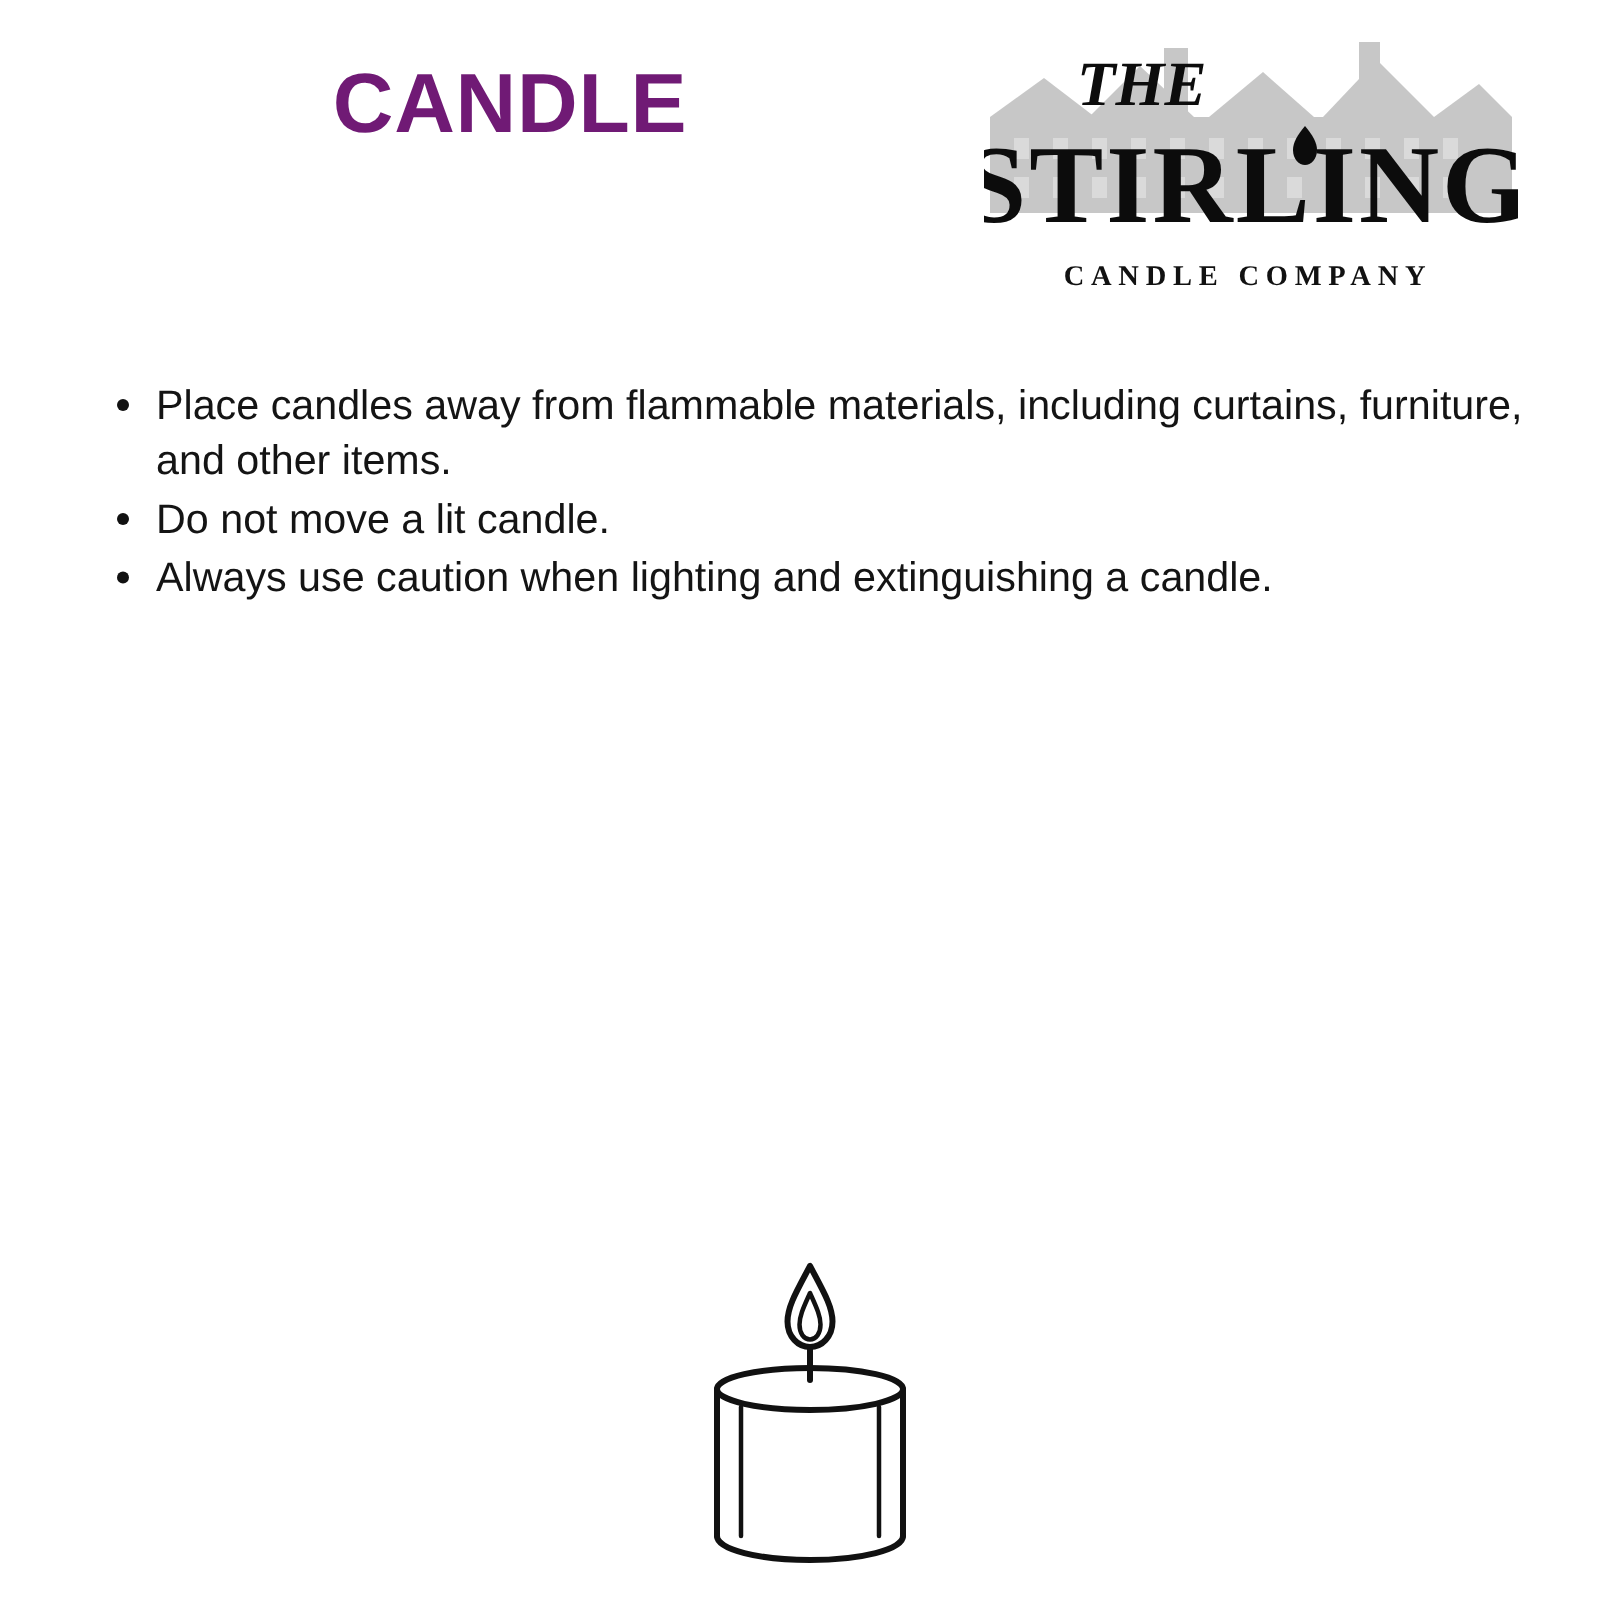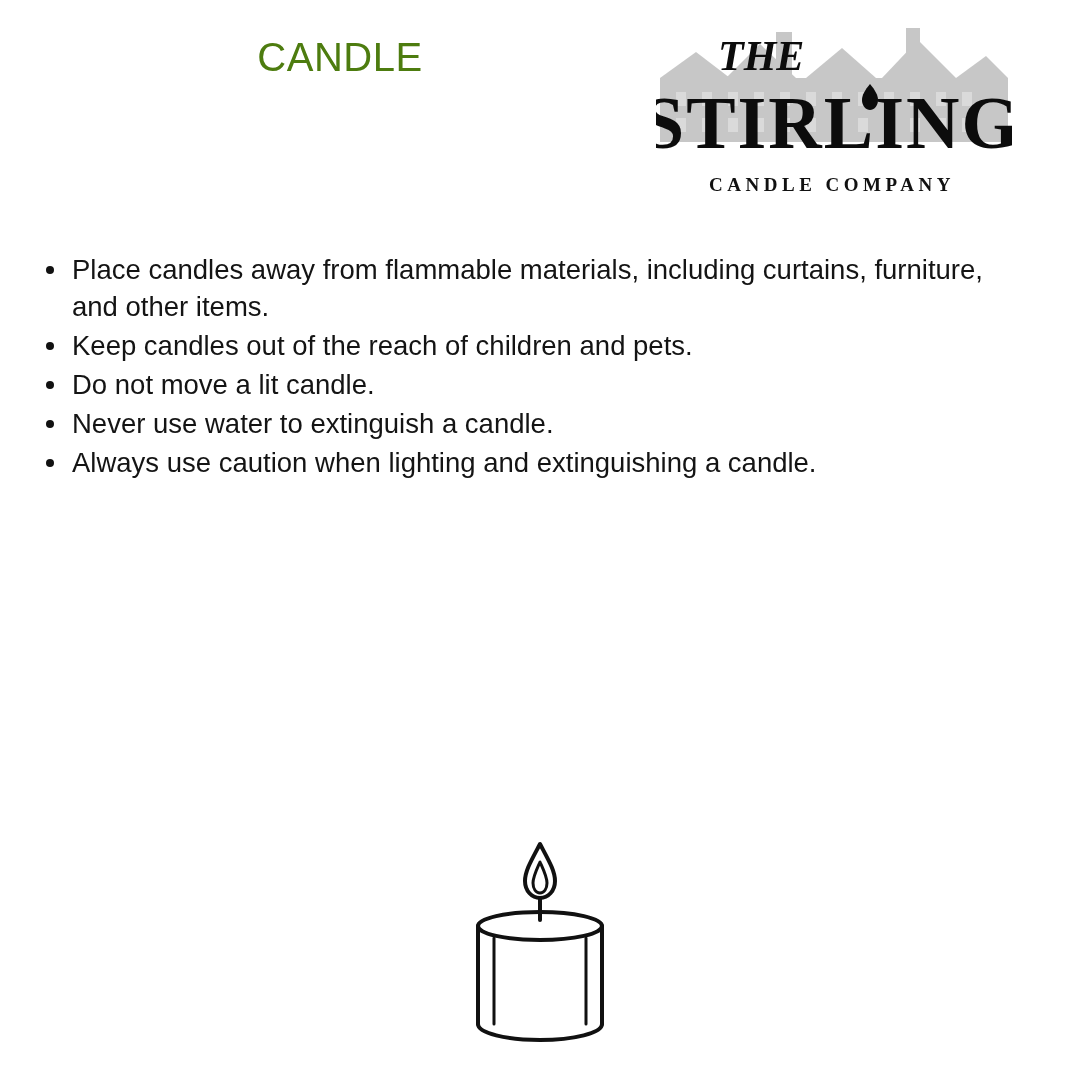--- a/index.html
+++ b/index.html
@@ -29,25 +29,25 @@
     justify-content: space-between;
     padding: 22px 60px 0 60px;
     box-sizing: border-box;
   }
   .title-block {
     width: 560px;
     padding-top: 8px;
     text-align: center;
   }
   .title-line {
-    font-size: 40px;
-    font-weight: normal;
+    font-size: 56px;
+    font-weight: bold;
     letter-spacing: 0.5px;
     line-height: 1.38;
-    color: #4d7c0f;
+    color: #701a75;
   }
 
   
   .logo {
     position: relative;
     width: 356px;
     height: 176px;
     margin-right: 8px;
   }
   .logo svg {
@@ -63,21 +63,21 @@
     font-size: 19px;
     letter-spacing: 4.5px;
     color: #111;
     font-weight: 600;
   }
 
   
   .care-list {
     list-style: none;
     margin: 54px 0 0 0;
-    padding: 0 54px 0 44px;
+    padding: 0 54px 0 76px;
   }
   .care-item {
     position: relative;
     font-size: 27.5px;
     line-height: 1.345;
     color: #141414;
     margin-bottom: 2px;
     padding-left: 28px;
   }
   .care-item::before {
@@ -159,23 +159,21 @@
         <g fill="#0c0c0c">
           <path d="M214 62 c5 6 8 11 8 16 c0 6 -4 10 -8 10 c-4 0 -8 -4 -8 -10 c0 -5 3 -10 8 -16 z"></path>
         </g>
       </svg>
       <div class="logo-tagline">CANDLE COMPANY</div>
     </div>
   </div>
 
   <ul class="care-list">
     <li class="care-item">Place candles away from flammable materials, including curtains, furniture, and other items.</li>
-    <li class="care-item">Keep candles out of the reach of children and pets.</li>
     <li class="care-item">Do not move a lit candle.</li>
-    <li class="care-item">Never use water to extinguish a candle.</li>
     <li class="care-item">Always use caution when lighting and extinguishing a candle.</li>
   </ul>
 
   <div class="candle-wrap">
     <svg width="180" height="220" viewBox="0 0 180 220" fill="none" stroke="#111111" stroke-width="4" stroke-linecap="round" stroke-linejoin="round">
 
       <path d="M90 8 c-9 17 -15 27 -15 37 c0 10 7 17 15 17 c8 0 15 -7 15 -17 c0 -10 -6 -20 -15 -37 z"></path>
       <path d="M90 26 c-4 9 -7 15 -7 21 c0 6 3 10 7 10 c4 0 7 -4 7 -10 c0 -6 -3 -12 -7 -21 z" stroke-width="3"></path>
 
       <path d="M90 62 l0 22"></path>

